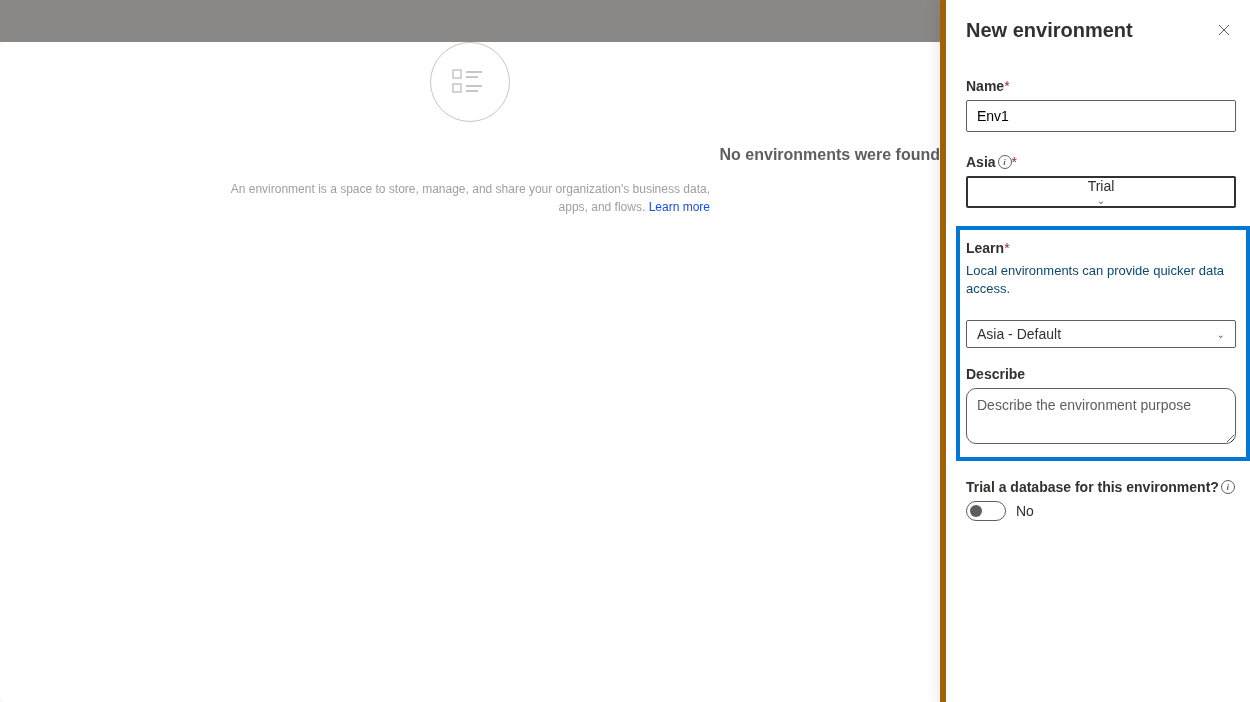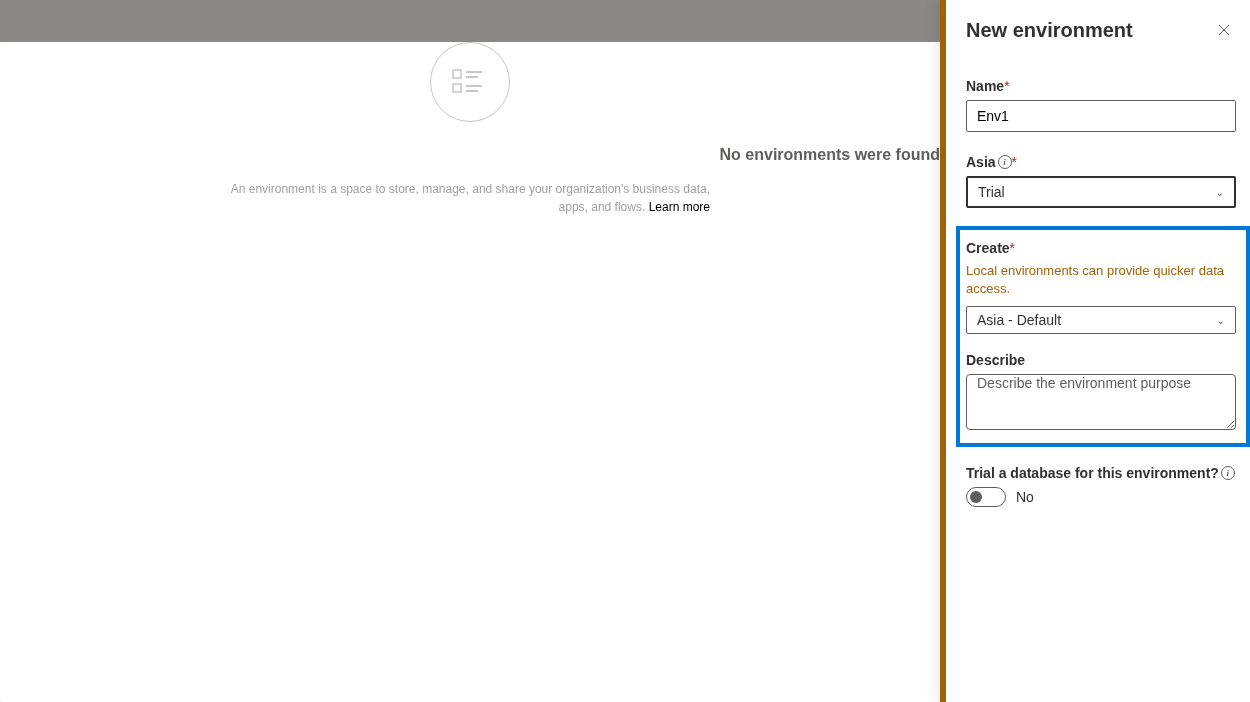--- a/index.html
+++ b/index.html
@@ -56,21 +56,21 @@
       margin-bottom: 16px;
     }
     .empty-desc {
       font-size: 12px;
       color: #a19f9d;
       line-height: 1.5;
       max-width: 480px;
       margin: 0 auto;
     }
     .learn-more {
-      color: #000000;
+      color: #1d4ed8;
       text-decoration: none;
       cursor: pointer;
     }
     .side-panel {
       position: absolute;
       top: 0;
       right: 0;
       width: 310px;
       height: 702px;
       background: #ffffff;
@@ -123,22 +123,22 @@
       align-items: center;
       justify-content: center;
       font-size: 9px;
       font-style: italic;
       font-family: Georgia, serif;
       color: #605e5c;
       margin-left: 2px;
     }
     .field-help {
       font-size: 13px;
-      color: #a16207;
-      margin-bottom: 8px;
+      color: #0c4a6e;
+      margin-bottom: 22px;
       line-height: 1.4;
     }
     .text-input {
       width: 100%;
       height: 32px;
       border: 1px solid #605e5c;
       border-radius: 2px;
       padding: 8px 10px;
       font-size: 14px;
       font-family: inherit;
@@ -154,27 +154,28 @@
       font-family: inherit;
       background: #ffffff;
       display: flex;
       align-items: center;
       justify-content: space-between;
       cursor: pointer;
     }
     .select-active {
       border: 2px solid #323130;
       height: 32px;
+      flex-direction: column;
     }
     .textarea-input {
       width: 100%;
       height: 56px;
       border: 1px solid #605e5c;
-      border-radius: 4px;
-      padding: 0 10px;
+      border-radius: 10px;
+      padding: 8px 10px;
       font-size: 14px;
       font-family: inherit;
       resize: both;
       outline: none;
     }
     .textarea-input::placeholder {
       color: #605e5c;
     }
     .highlight-box {
       border: 4px solid #0078d4;
@@ -267,21 +268,21 @@
     </div>
     <div class="select-input select-active">
       <span>Trial</span>
       <span class="chevron">⌄</span>
     </div>
   </div>
 
   <div class="highlight-box">
     <div class="field">
       <div class="field-label">
-        <span>Create</span>
+        <span>Learn</span>
         <span class="required">*</span>
       </div>
       <div class="field-help">Local environments can provide quicker data access.</div>
       <div class="select-input">
         <span>Asia - Default</span>
         <span class="chevron">⌄</span>
       </div>
     </div>
 
     <div class="field">

